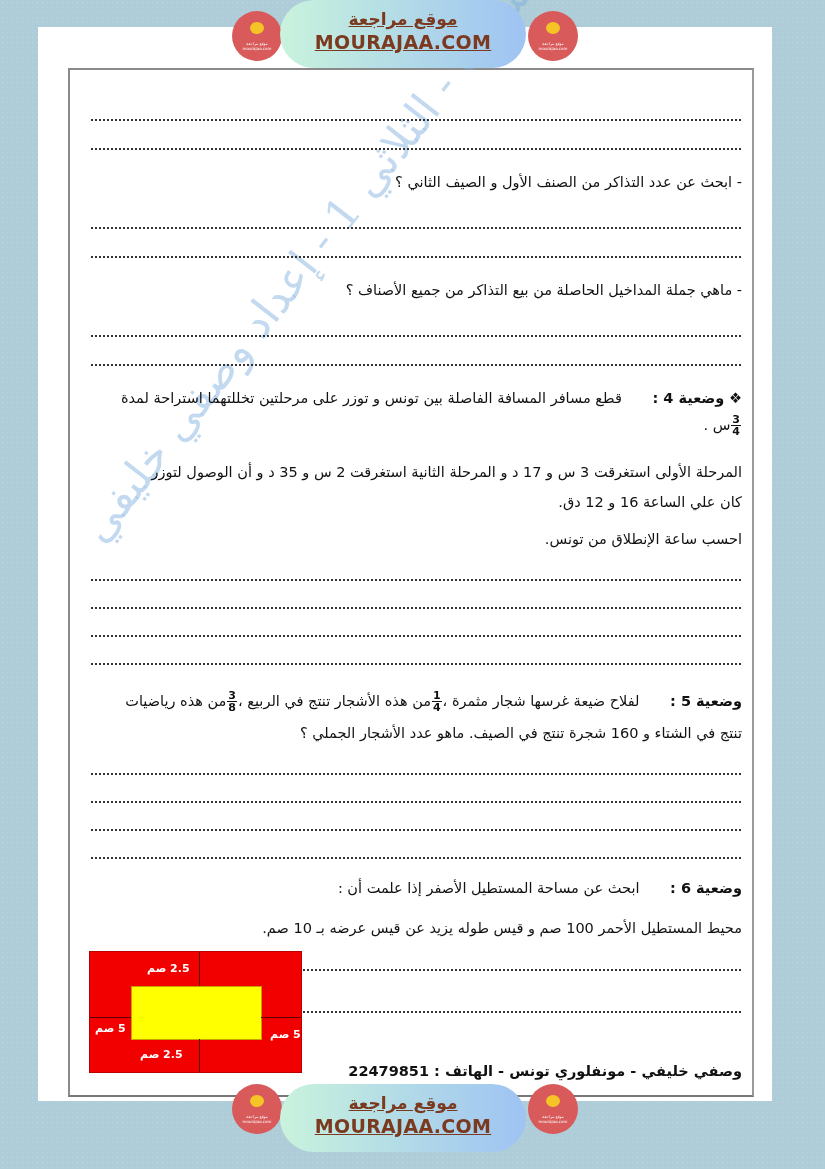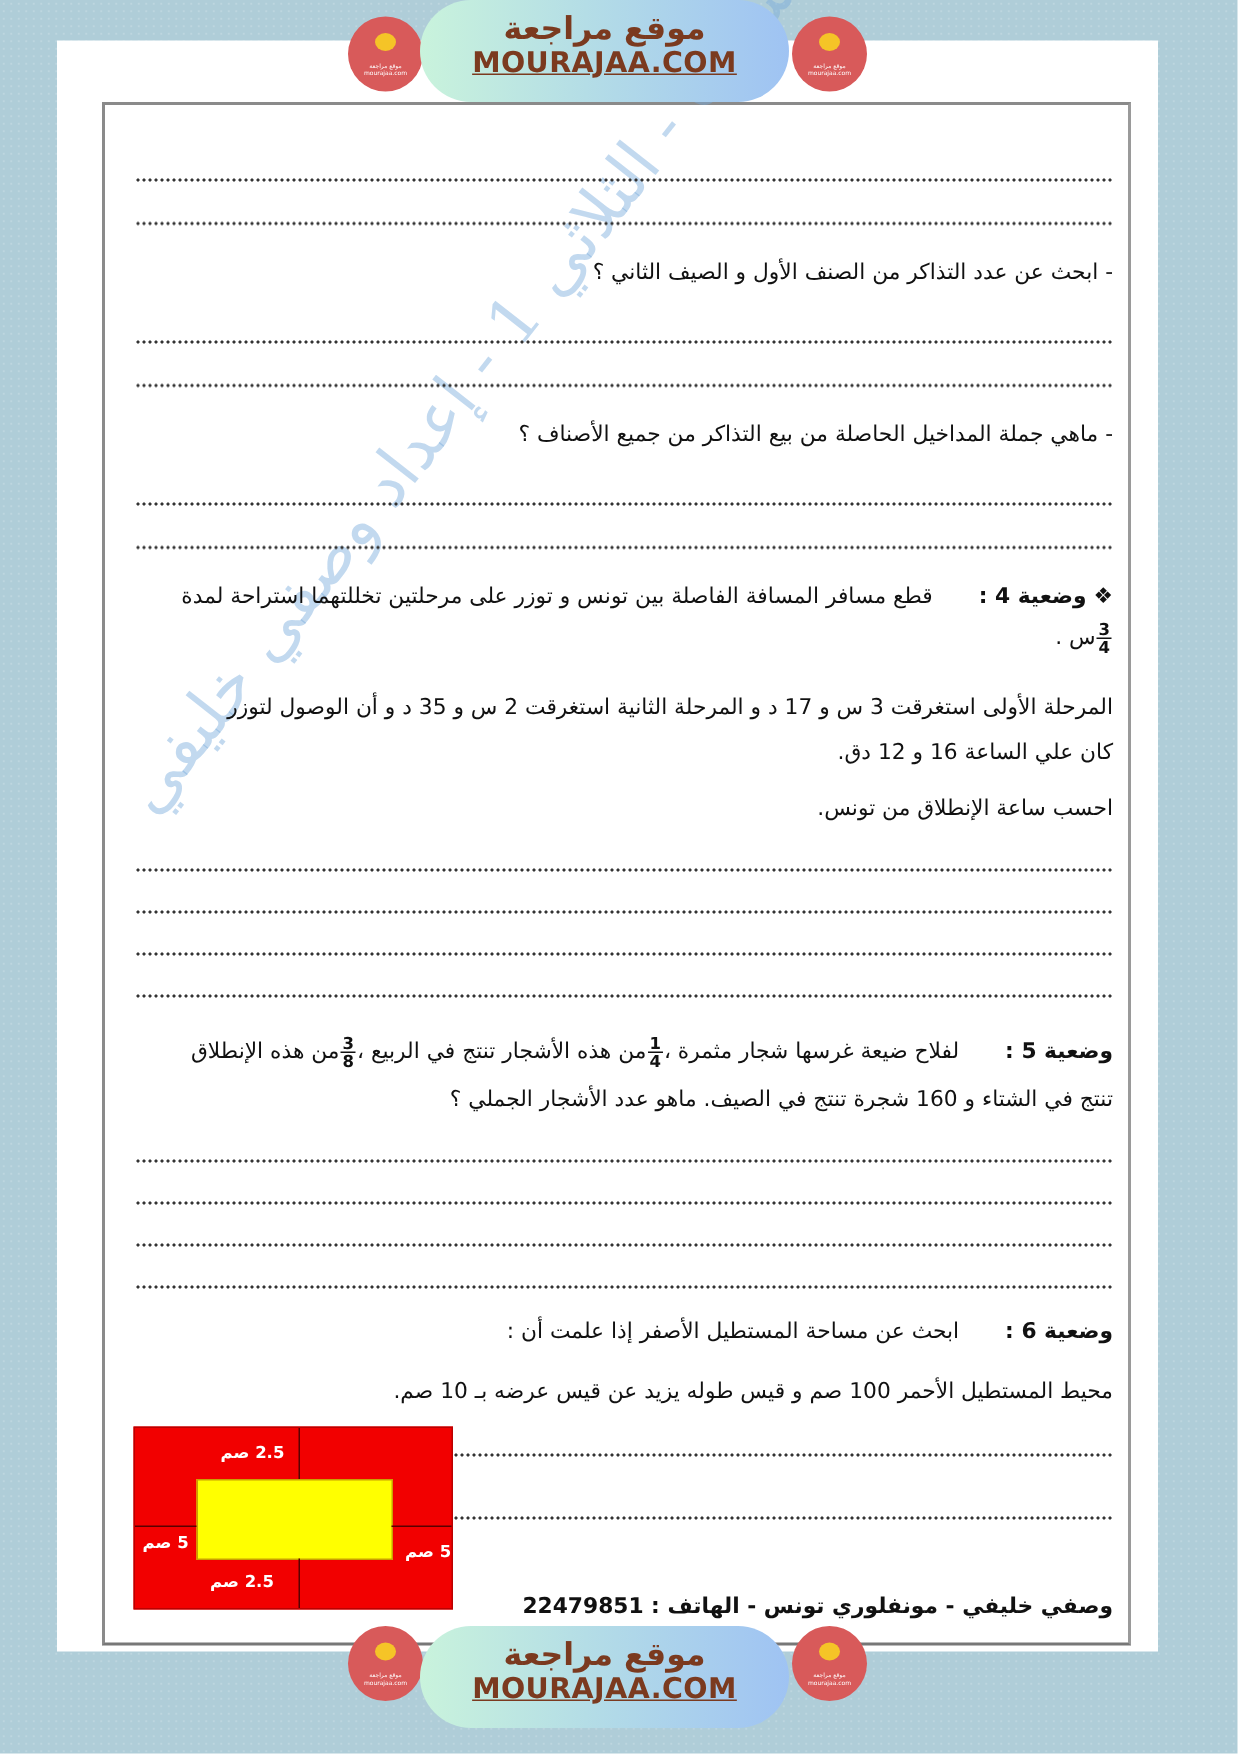--- a/index.html
+++ b/index.html
@@ -17,21 +17,21 @@
   .txt{position:absolute;direction:rtl;text-align:right;color:#111;font-size:14.5px;
     font-family:"DejaVu Sans", sans-serif;white-space:nowrap;}
   .txt b{font-weight:bold;margin-left:26px;}
   .frac{display:inline-block;vertical-align:middle;text-align:center;font-size:11px;font-weight:bold;line-height:11px;margin:0 1px;}
   .frac span{display:block;}
   .frac .num{border-bottom:1px solid #111;padding:0 1px;}
   
   .banner{position:absolute;left:280px;width:246px;height:68px;border-radius:34px;
     background:linear-gradient(90deg,#c9f3dc 0%,#b4dde6 45%,#9fc3f3 100%);
     text-align:center;}
-  .banner .ar{display:block;font-size:21px;font-weight:bold;color:#7b3a1f;margin-top:8px;line-height:22px;}
+  .banner .ar{display:block;font-size:17px;font-weight:bold;color:#7b3a1f;text-decoration:underline;margin-top:8px;line-height:22px;}
   .banner .en{display:block;font-size:19px;font-weight:bold;color:#7b3a1f;text-decoration:underline;line-height:24px;letter-spacing:0.3px;}
   .logo{position:absolute;width:50px;height:50px;border-radius:50%;background:#d85a5a;text-align:center;}
   .logo .book{position:absolute;left:18px;top:11px;width:14px;height:12px;border-radius:50%;background:#f5c427;}
   .logo .cap{position:absolute;left:10px;top:30px;width:30px;font-size:4px;color:#fff;line-height:5px;}
   
   .diagram{position:absolute;left:89px;top:951px;width:211px;height:120px;background:#f20000;border:1px solid #b00;}
   .inner{position:absolute;left:41px;top:34px;width:129px;height:52px;background:#ffff00;border:1px solid #c9a000;}
   .lbl{position:absolute;color:#fff;font-size:11px;font-weight:bold;direction:rtl;white-space:nowrap;}
   .arr-v{position:absolute;width:1px;background:#5a0000;}
   .arr-h{position:absolute;height:1px;background:#5a0000;}
@@ -82,21 +82,21 @@
 <div class="txt" style="right:83px;top:464px;">المرحلة الأولى استغرقت 3 س و 17 د و المرحلة الثانية استغرقت 2 س و 35 د و أن الوصول لتوزر</div>
 <div class="txt" style="right:83px;top:494px;">كان علي الساعة 16 و 12 دق.</div>
 <div class="txt" style="right:83px;top:531px;">احسب ساعة الإنطلاق من تونس.</div>
 <div class="dots" style="top:578px;"></div>
 <div class="dots" style="top:606px;"></div>
 <div class="dots" style="top:634px;"></div>
 <div class="dots" style="top:662px;"></div>
 
 <div class="txt" style="right:83px;top:690px;">
   <b>وضعية 5 :</b>
-  <span>لفلاح ضيعة غرسها شجار مثمرة ،</span><span class="frac"><span class="num">1</span><span>4</span></span><span>من هذه الأشجار تنتج في الربيع ،</span><span class="frac"><span class="num">3</span><span>8</span></span><span>من هذه الإنطلاق</span>
+  <span>لفلاح ضيعة غرسها شجار مثمرة ،</span><span class="frac"><span class="num">1</span><span>4</span></span><span>من هذه الأشجار تنتج في الربيع ،</span><span class="frac"><span class="num">3</span><span>8</span></span><span>من هذه رياضيات</span>
 </div>
 <div class="txt" style="right:83px;top:725px;">تنتج في الشتاء و 160 شجرة تنتج في الصيف. ماهو عدد الأشجار الجملي ؟</div>
 <div class="dots" style="top:772px;"></div>
 <div class="dots" style="top:800px;"></div>
 <div class="dots" style="top:828px;"></div>
 <div class="dots" style="top:856px;"></div>
 
 <div class="txt" style="right:83px;top:880px;">
   <b>وضعية 6 :</b>
   <span>ابحث عن مساحة المستطيل الأصفر إذا علمت أن :</span>

